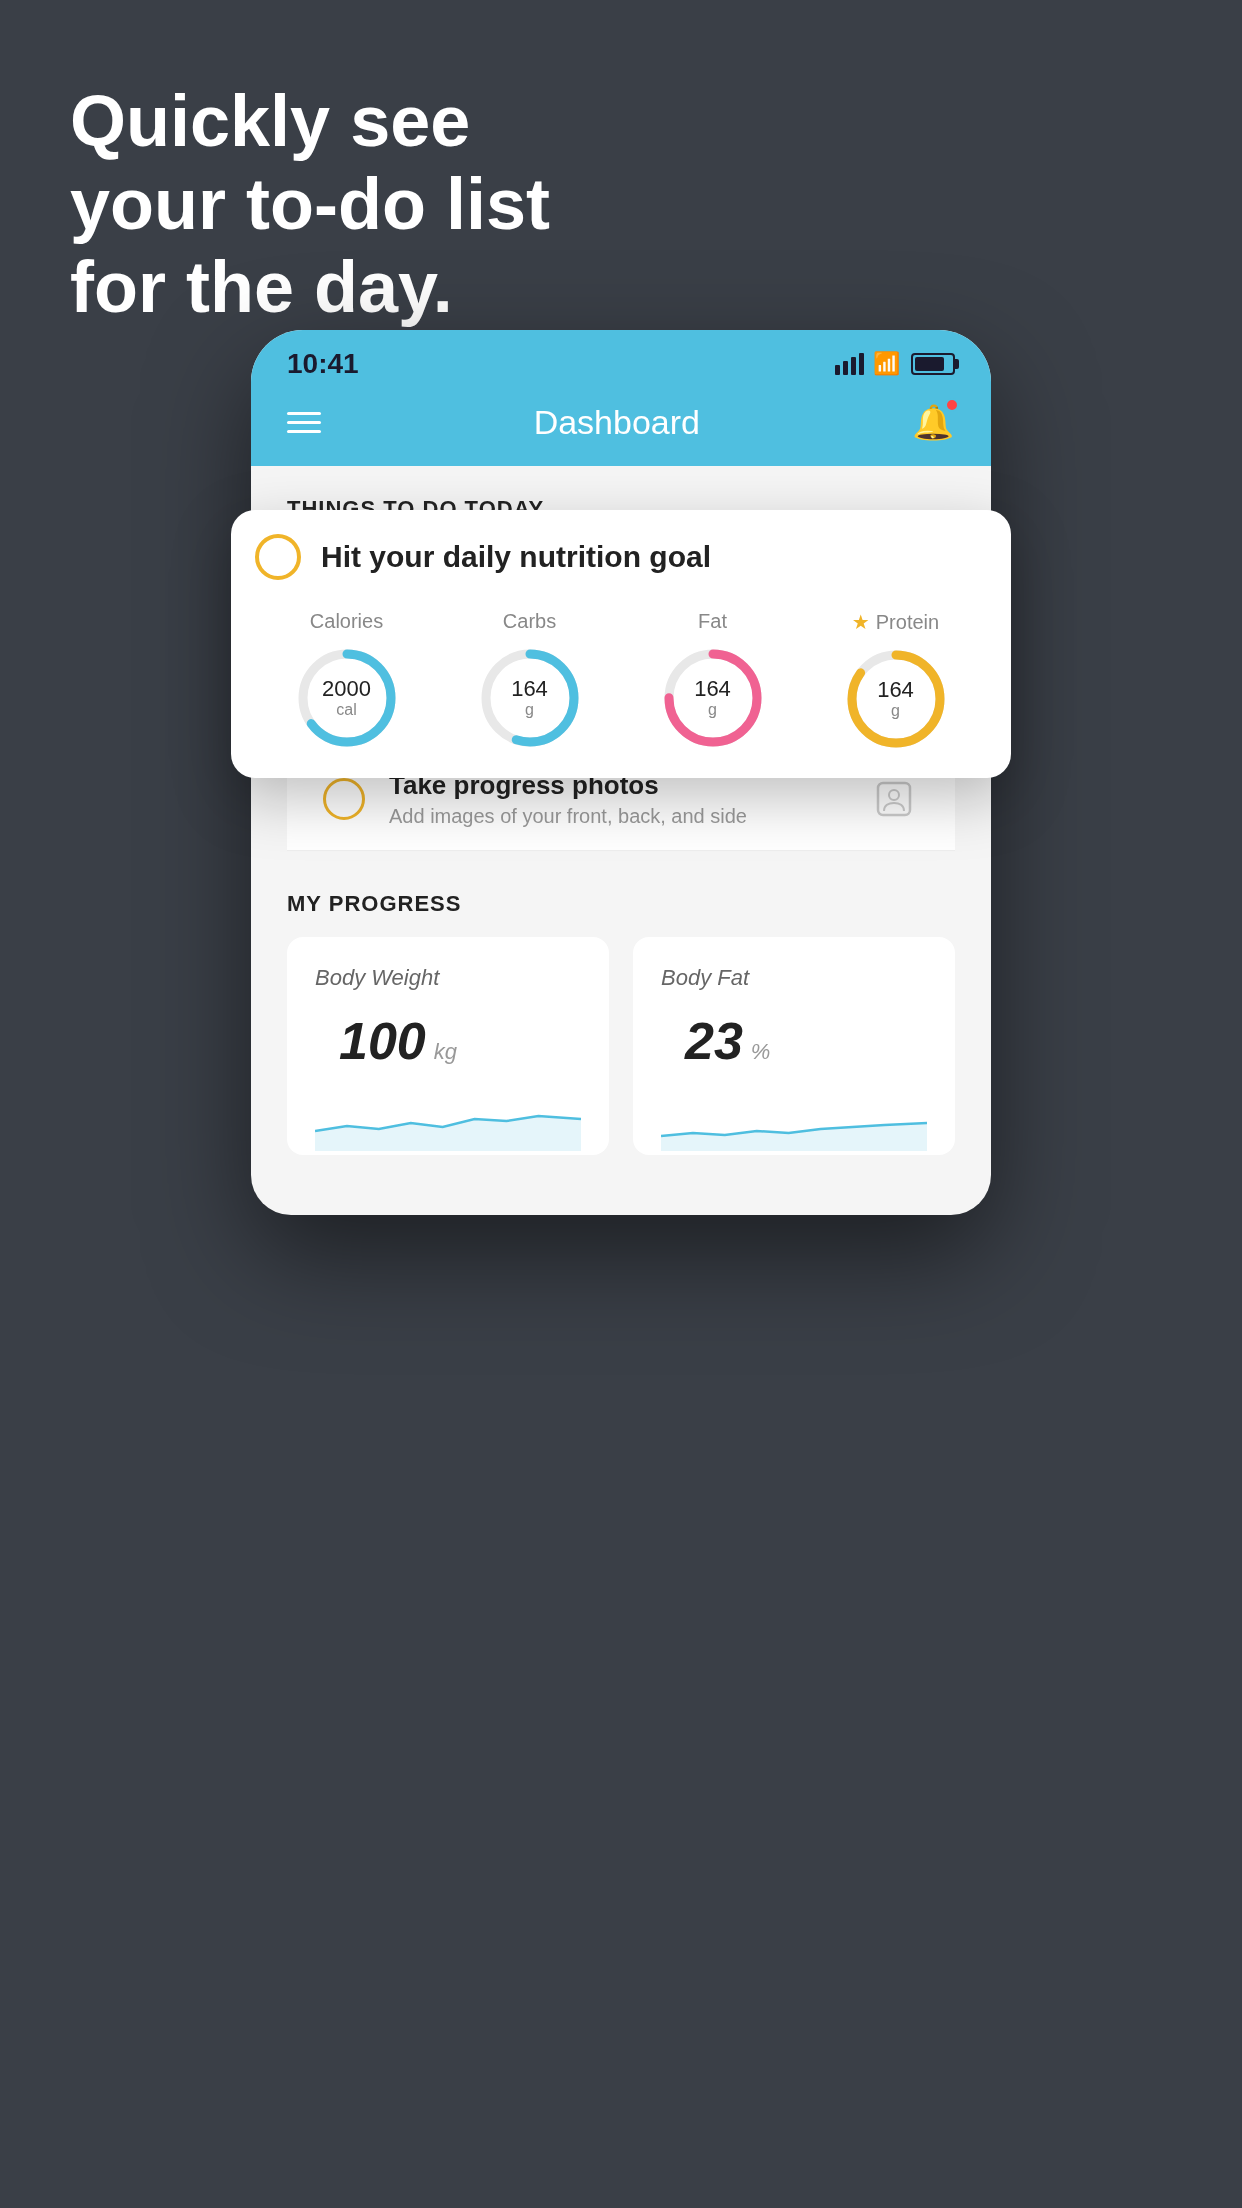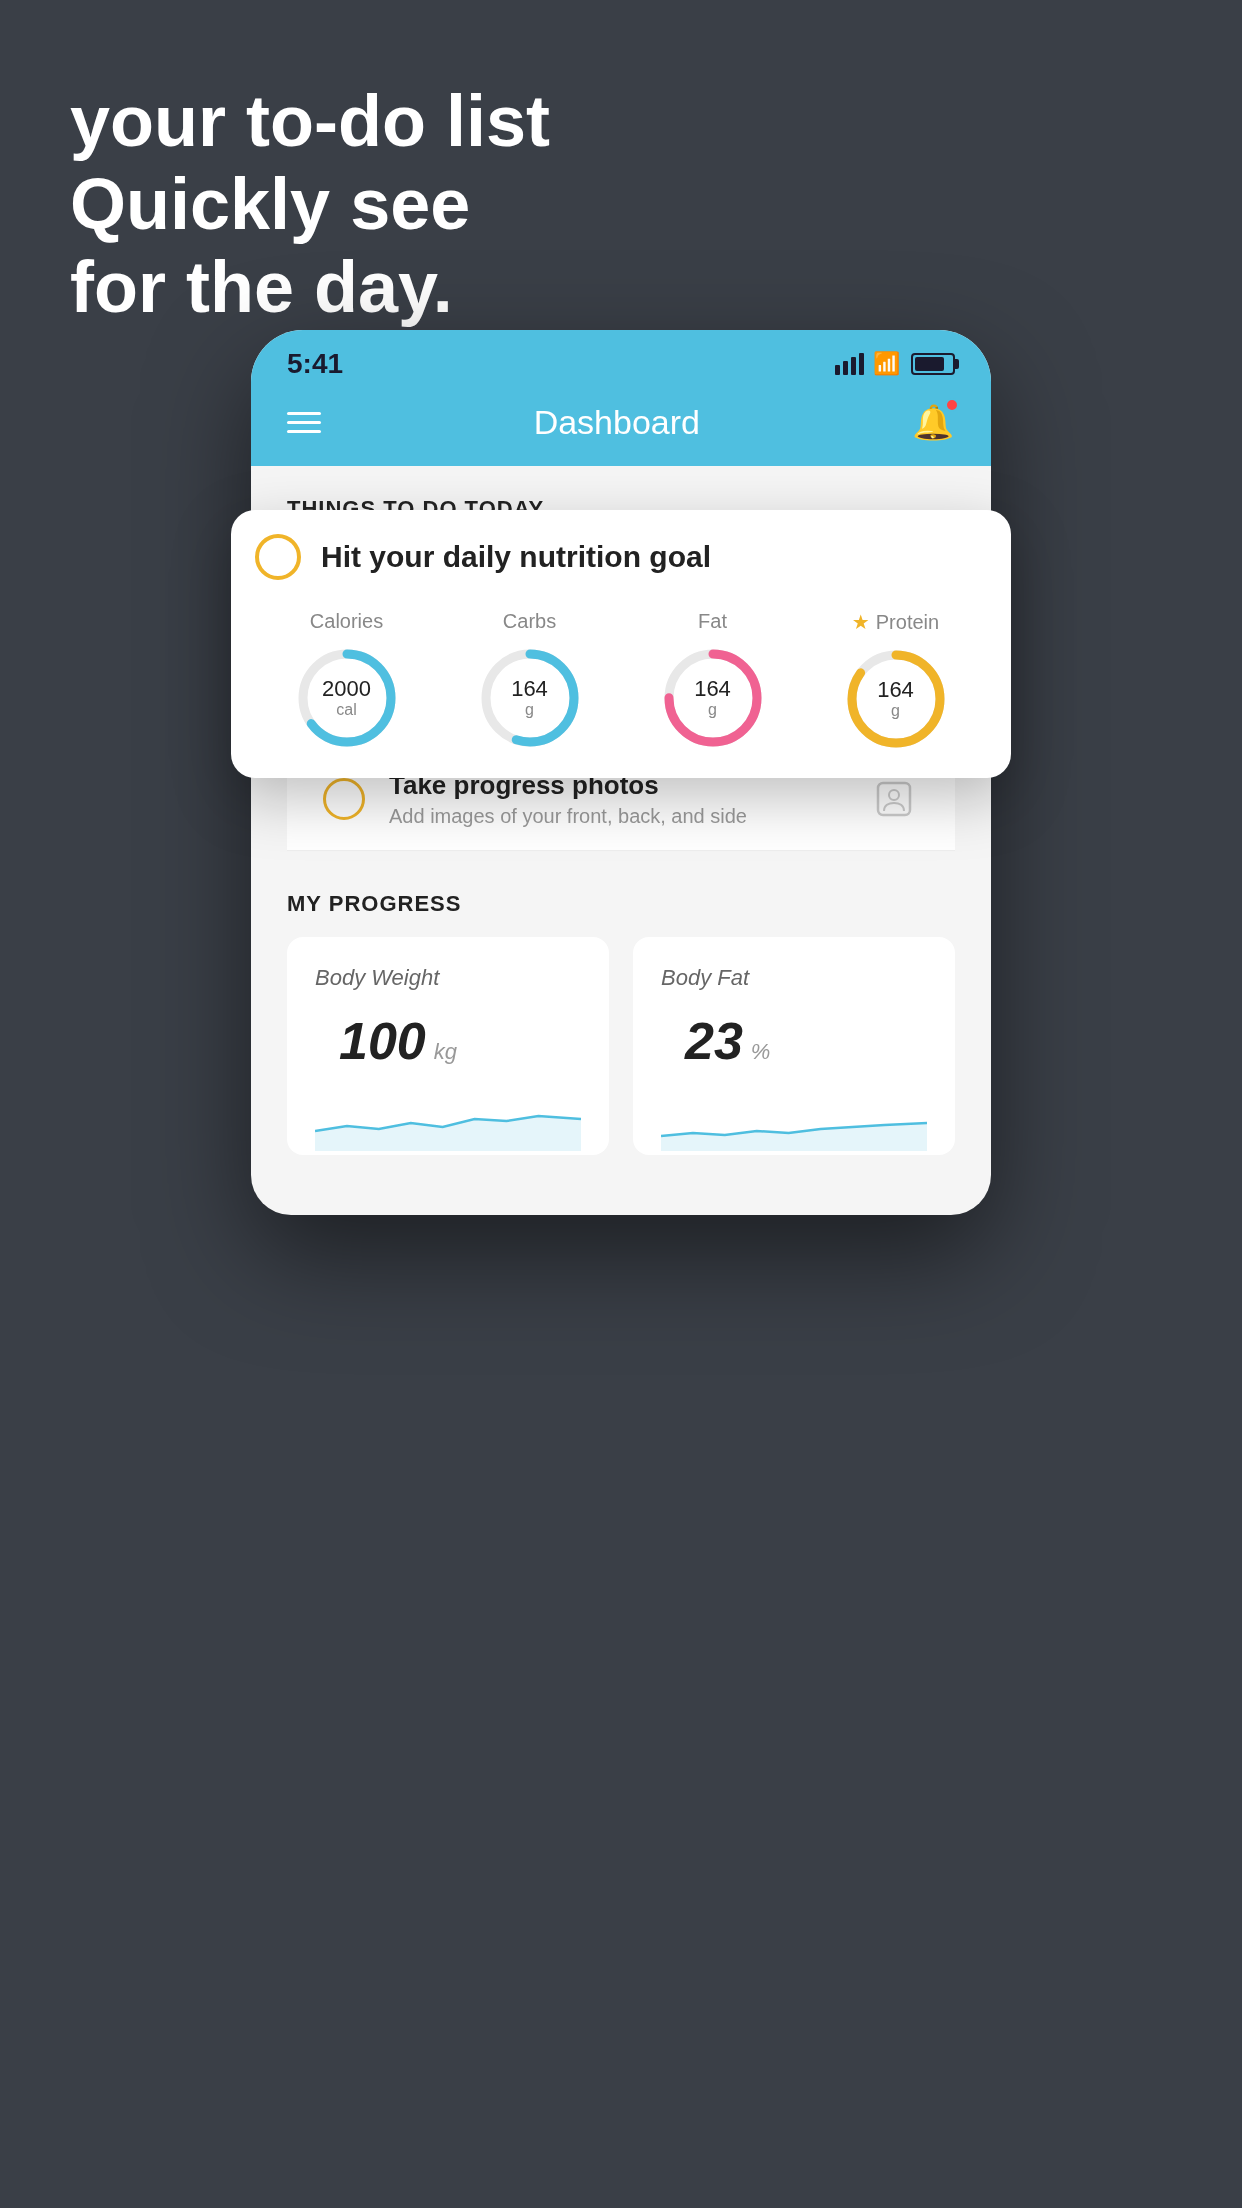--- a/index.html
+++ b/index.html
@@ -366,29 +366,29 @@
     .phone-bottom {
       background: #f5f5f5;
       border-radius: 0 0 52px 52px;
       height: 40px;
     }
   </style>
 </head>
 <body>
 
 <div class="hero-text">
+  <div>Quickly see</div>
   <div>your to-do list</div>
-  <div>Quickly see</div>
   <div>for the day.</div>
 </div>
 
 <div class="phone-container">
 
   <div class="status-bar">
-    <span class="status-time">5:41</span>
+    <span class="status-time">10:41</span>
     <div class="status-icons">
       <div class="signal-bars">
         <div class="signal-bar" style="width:5px;height:10px;"></div>
         <div class="signal-bar" style="width:5px;height:14px;"></div>
         <div class="signal-bar" style="width:5px;height:18px;"></div>
         <div class="signal-bar" style="width:5px;height:22px;"></div>
       </div>
       <span class="wifi-icon">📶</span>
       <div class="battery-icon">
         <div class="battery-fill"></div>

